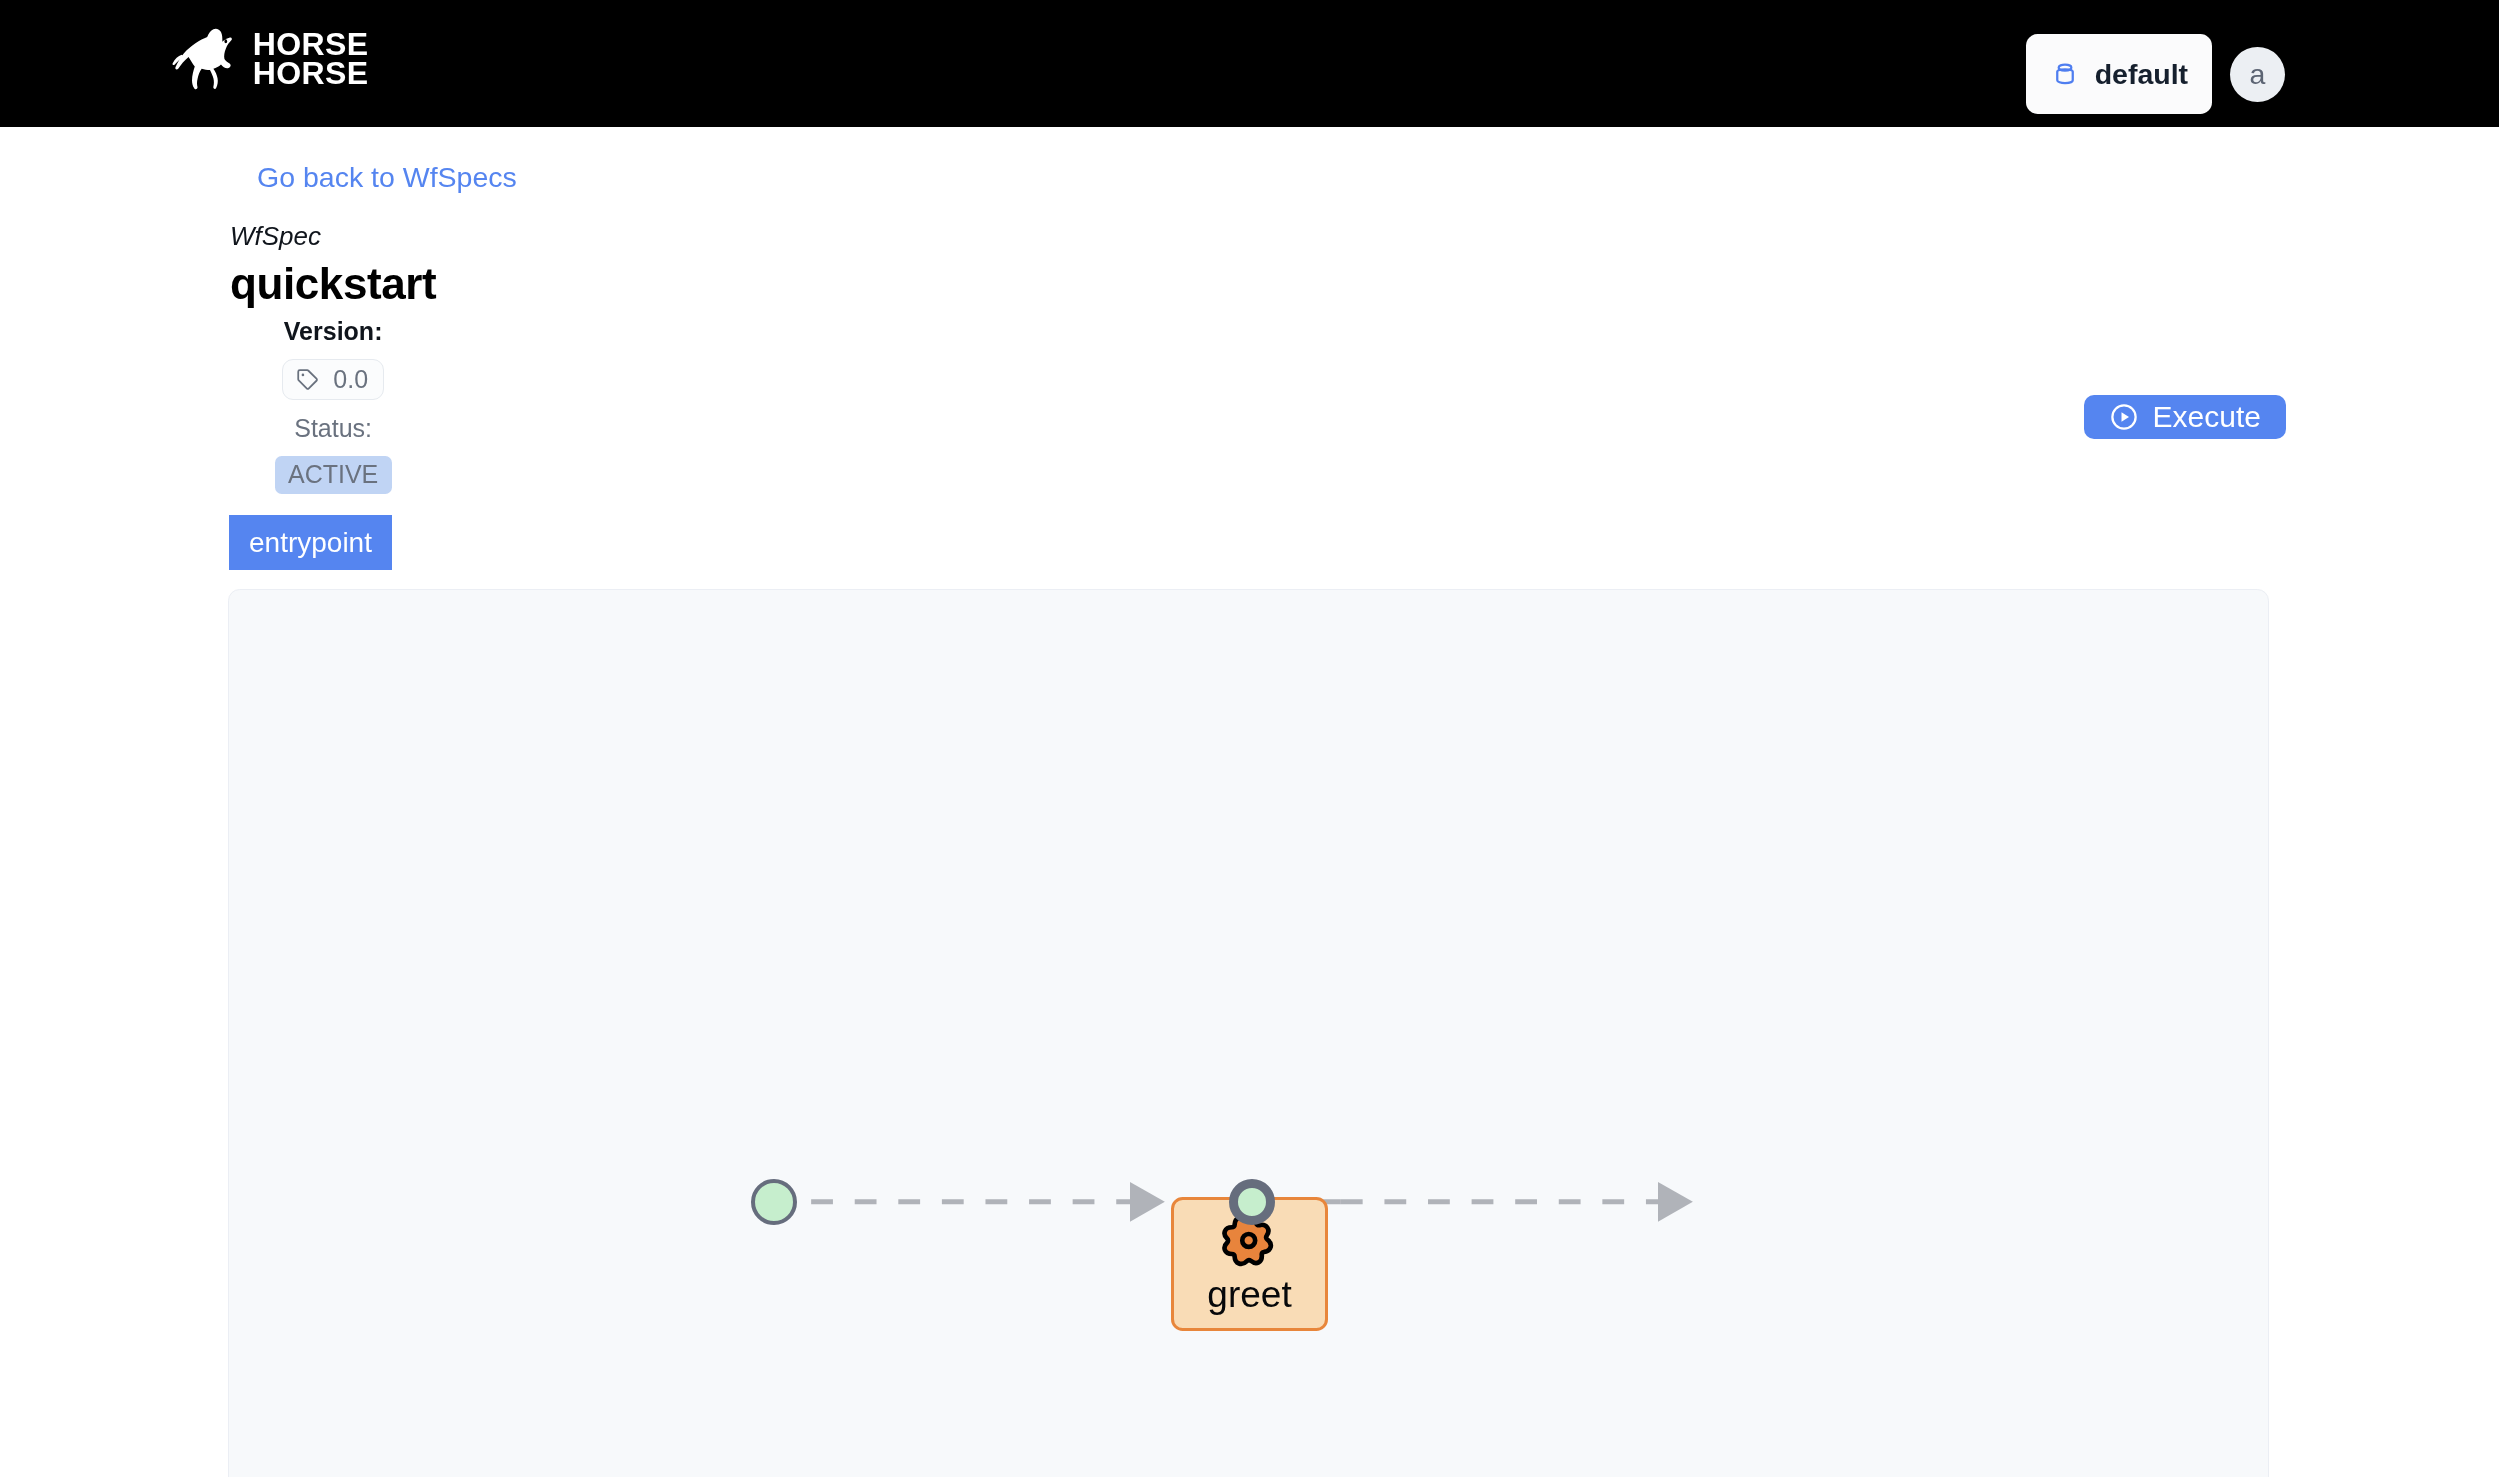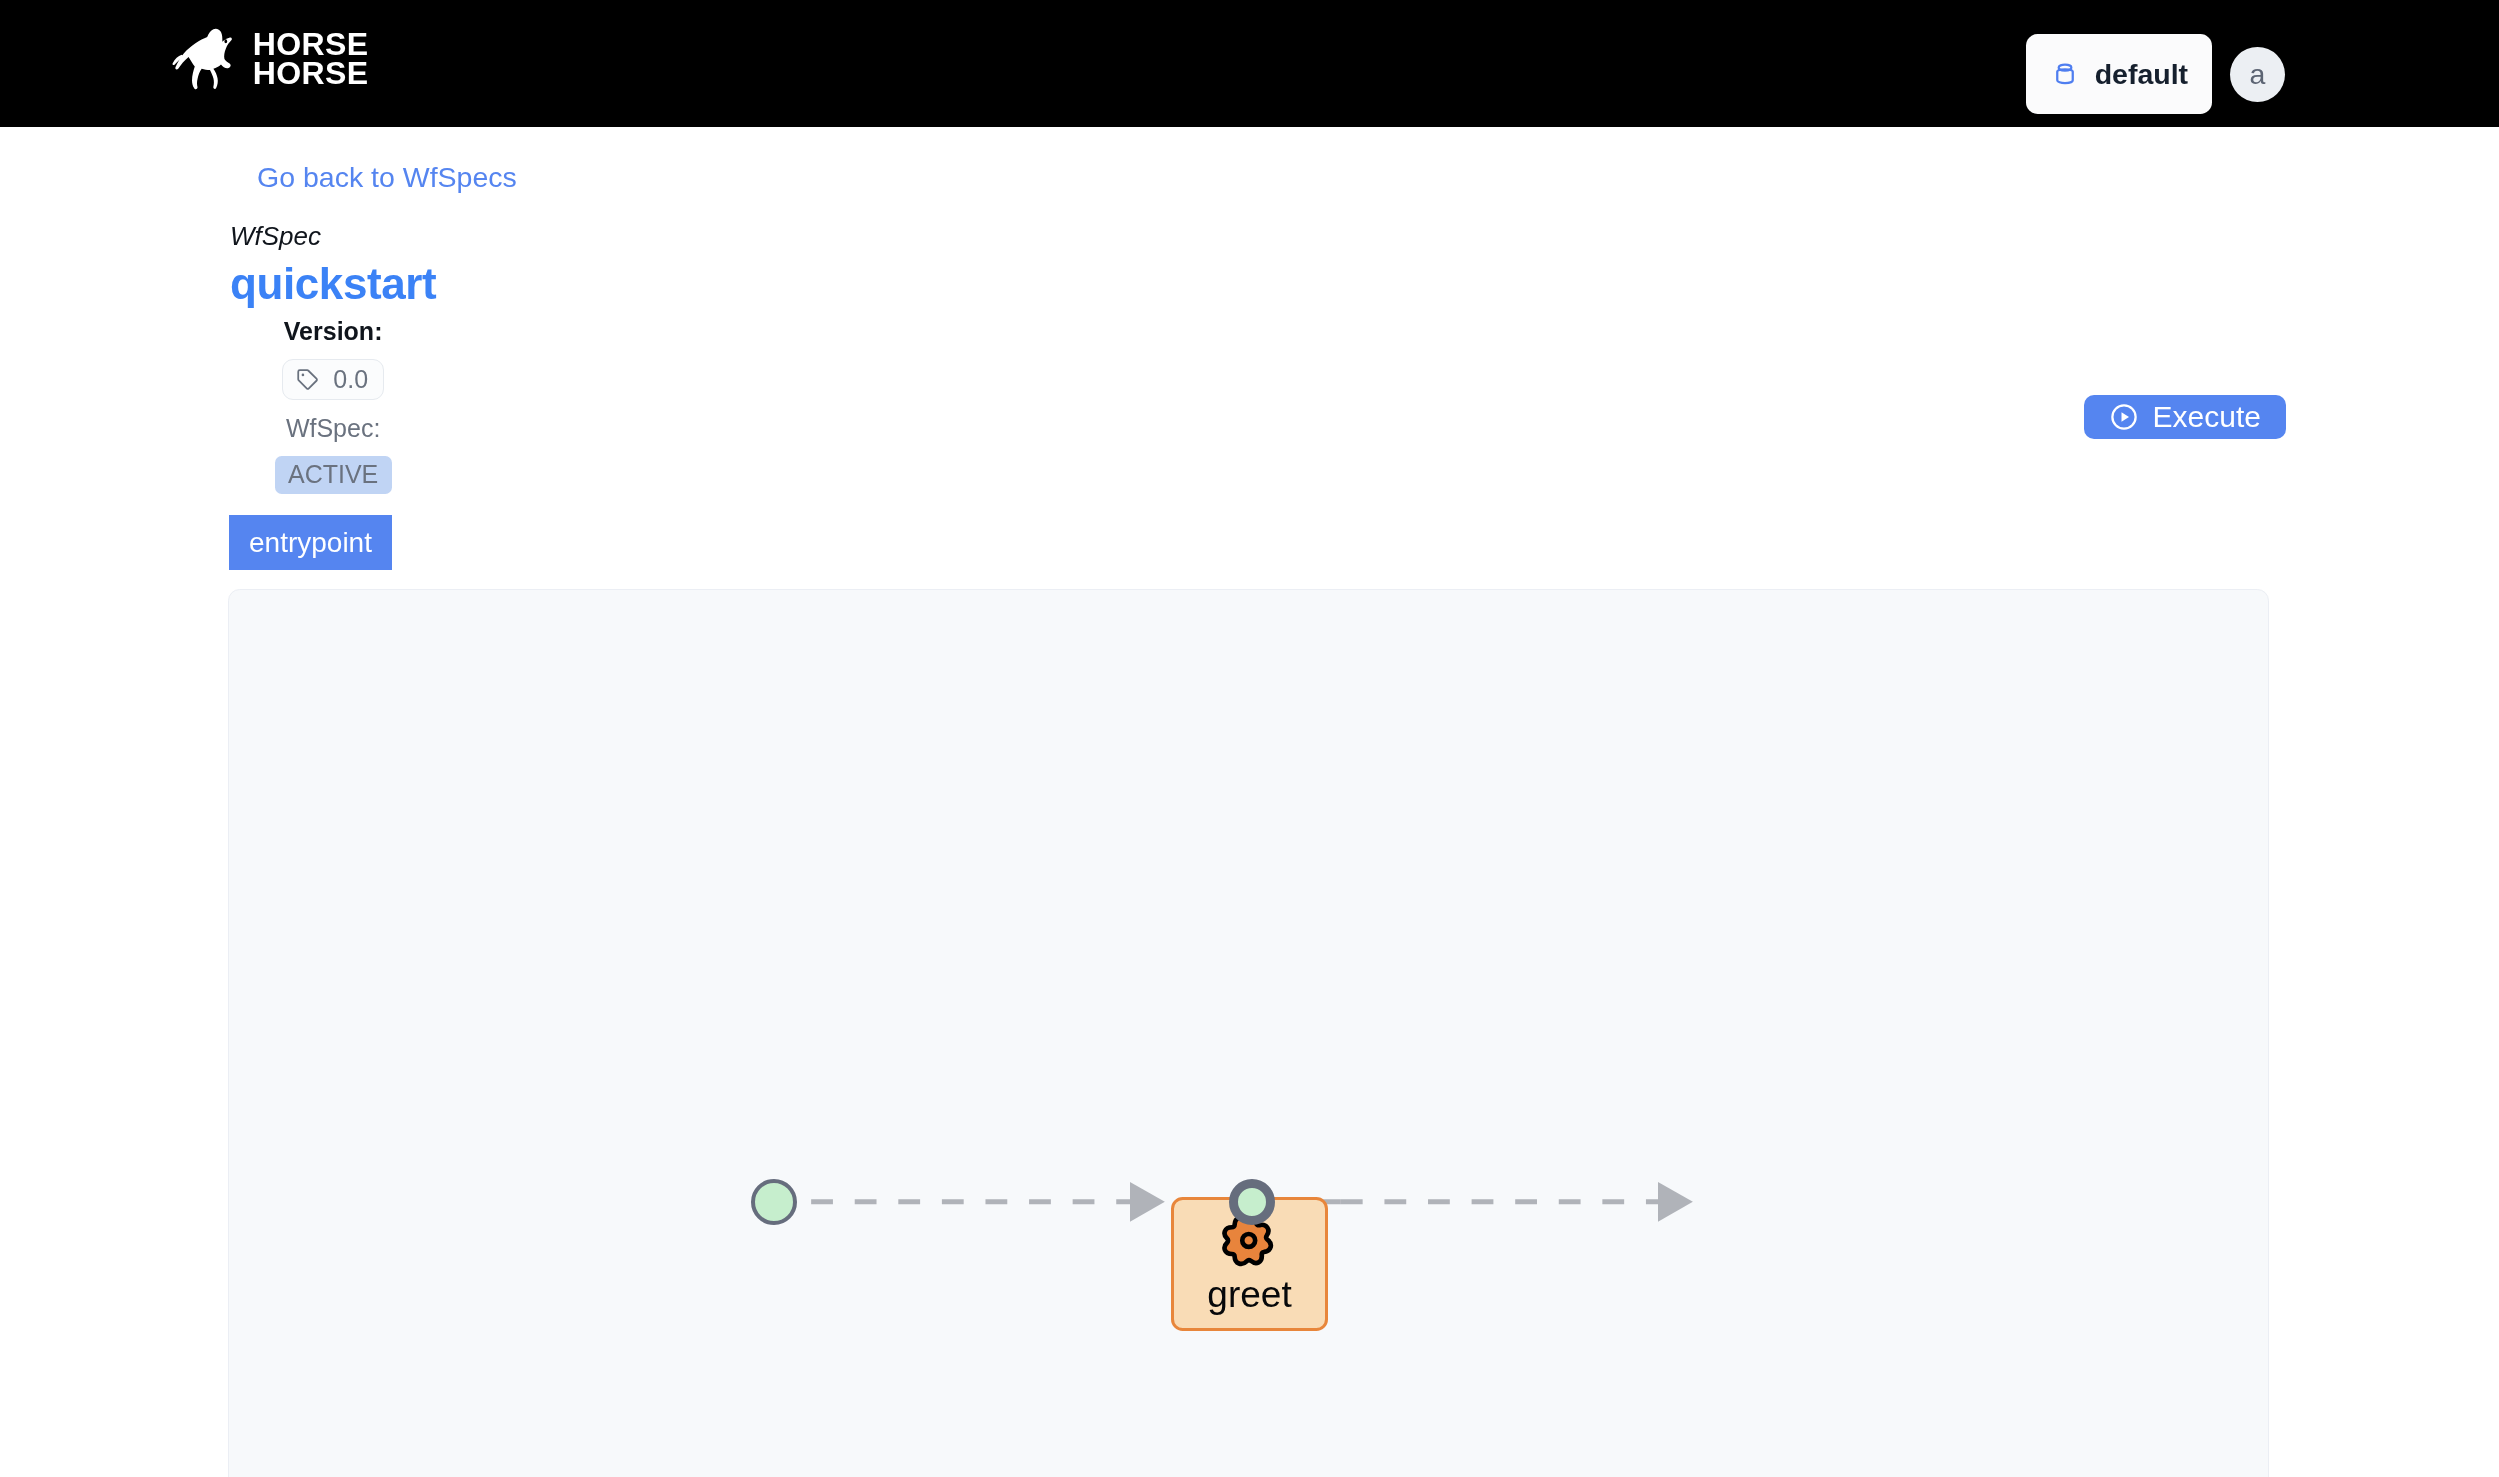--- a/index.html
+++ b/index.html
@@ -106,21 +106,21 @@
   .kind-label {
     font-size: 26px;
     font-style: italic;
     color: #10151c;
     font-family: "Liberation Sans", sans-serif;
   }
 
   .spec-title {
     font-size: 44px;
     font-weight: 700;
-    color: #3b82f6;
+    color: #000000;
     margin-top: 6.7px;
     letter-spacing: -0.4px;
     font-family: "Liberation Sans", sans-serif;
   }
 
   .meta-row {
     display: flex;
     align-items: center;
     gap: 13.4px;
     margin-top: 8.4px;
@@ -306,21 +306,21 @@
       <span class="meta-key">Version:</span>
 
       <span class="version-pill">
         <svg class="tag-icon" viewBox="0 0 24 24" fill="none" stroke="#6a727f" stroke-width="1.7" stroke-linecap="round" stroke-linejoin="round">
           <path d="M20.6 13.2 L13.3 20.5 C12.7 21.1 11.8 21.1 11.2 20.5 L3.6 12.9 C3.3 12.6 3.1 12.2 3.1 11.8 L3.1 4.6 C3.1 3.8 3.8 3.1 4.6 3.1 L11.8 3.1 C12.2 3.1 12.6 3.3 12.9 3.6 L20.6 11.2 C21.2 11.8 21.2 12.6 20.6 13.2 Z"></path>
           <circle cx="7.6" cy="7.6" r="1.25" fill="#6a727f" stroke="none"></circle>
         </svg>
         <span class="version-value">0.0</span>
       </span>
 
-      <span class="meta-key muted">WfSpec:</span>
+      <span class="meta-key muted">Status:</span>
       <span class="status-badge">ACTIVE</span>
     </div>
   </div>
 
   <button class="execute-btn">
     <svg class="play-icon" viewBox="0 0 24 24" fill="none" stroke="#ffffff" stroke-width="1.8">
       <circle cx="12" cy="12" r="9.3"></circle>
       <path d="M10 8.2 L16 12 L10 15.8 Z" fill="#ffffff" stroke="none"></path>
     </svg>
     <span class="label">Execute</span>

